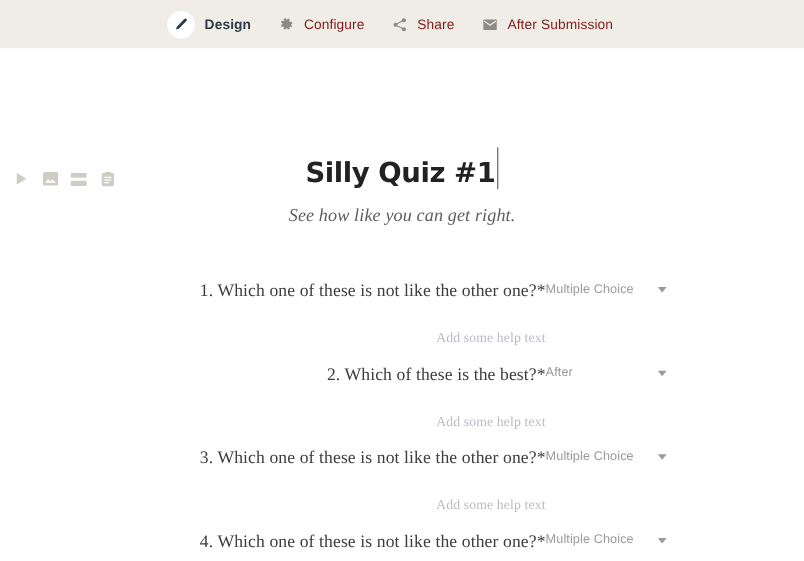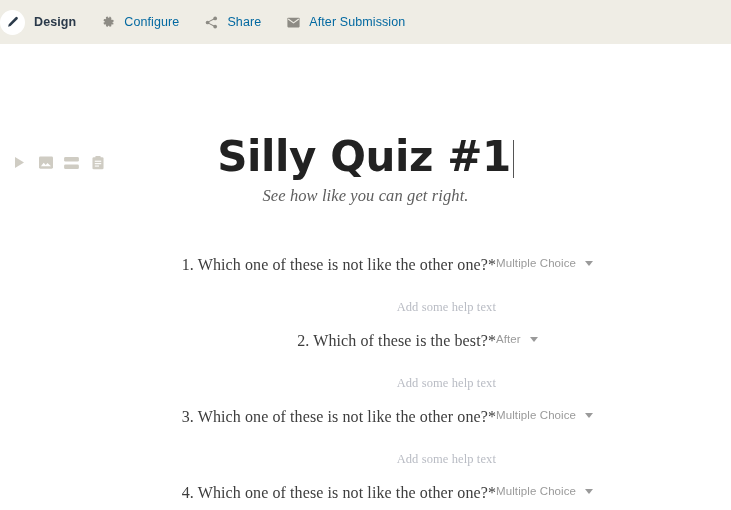--- a/index.html
+++ b/index.html
@@ -18,20 +18,21 @@
   }
 
   
   .topbar {
     width: 731px;
     height: 44px;
     background: #efede5;
     display: flex;
     align-items: center;
     justify-content: flex-start;
+    padding-left: 152px;
     gap: 0;
   }
 
   .nav-item {
     display: flex;
     align-items: center;
     height: 44px;
     cursor: pointer;
     user-select: none;
   }
@@ -51,21 +52,21 @@
     height: 25px;
     border-radius: 50%;
     background: #ffffff;
     display: flex;
     align-items: center;
     justify-content: center;
   }
 
   .nav-label {
     font-size: 12.5px;
-    color: #0369a1;
+    color: #7f1d1d;
     margin-left: 9px;
     letter-spacing: 0.1px;
     white-space: nowrap;
   }
 
   .nav-item.active .nav-label {
     color: #2b3a4a;
     font-weight: bold;
   }
 
@@ -100,21 +101,21 @@
   .form-header {
     position: absolute;
     left: 0;
     top: 90px;
     width: 731px;
     text-align: center;
   }
 
   .form-title {
     font-family: "DejaVu Sans", sans-serif;
-    font-size: 42px;
+    font-size: 25px;
     font-weight: bold;
     color: #222222;
     line-height: 46px;
     letter-spacing: -0.4px;
     display: inline-block;
     position: relative;
   }
 
   .caret {
     display: inline-block;
@@ -166,21 +167,21 @@
     color: #b9bcc4;
     margin-top: 24px;
     line-height: 16px;
     letter-spacing: 0.1px;
   }
 
   .q-type {
     flex: 0 0 auto;
     display: flex;
     align-items: center;
-    justify-content: flex-start;
+    justify-content: space-between;
     width: 110px;
     padding-top: 2px;
     cursor: pointer;
     user-select: none;
   }
 
   .q-type-label {
     font-size: 11.5px;
     color: #9a9a9a;
     white-space: nowrap;

